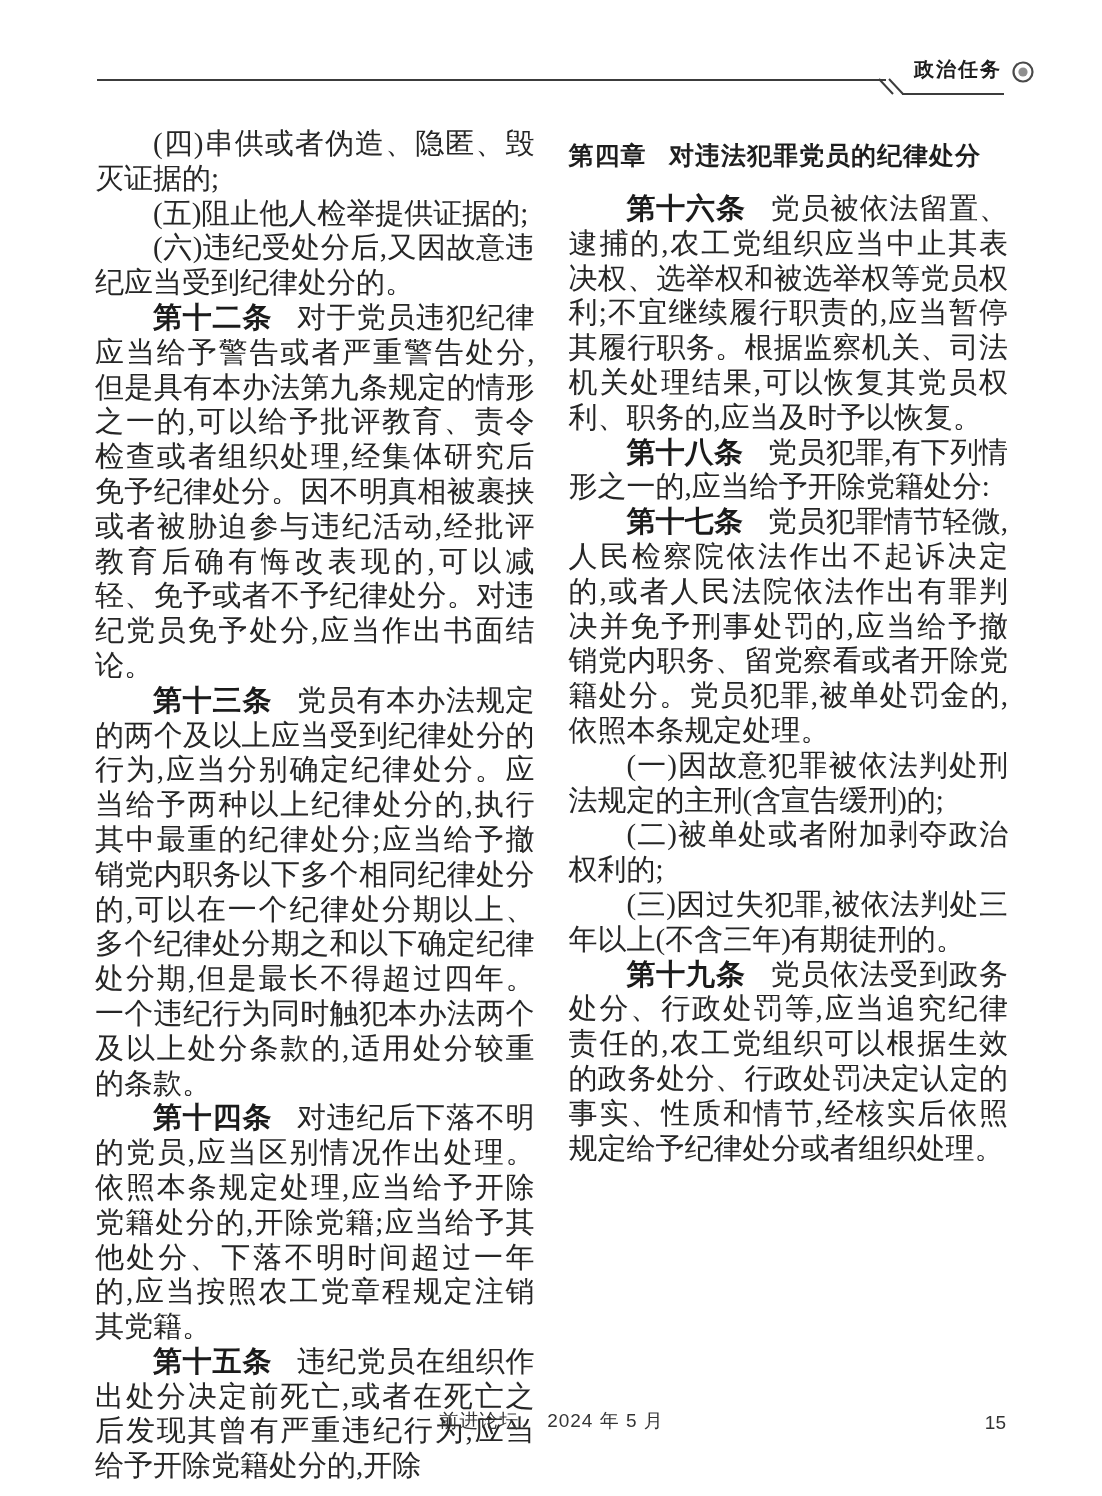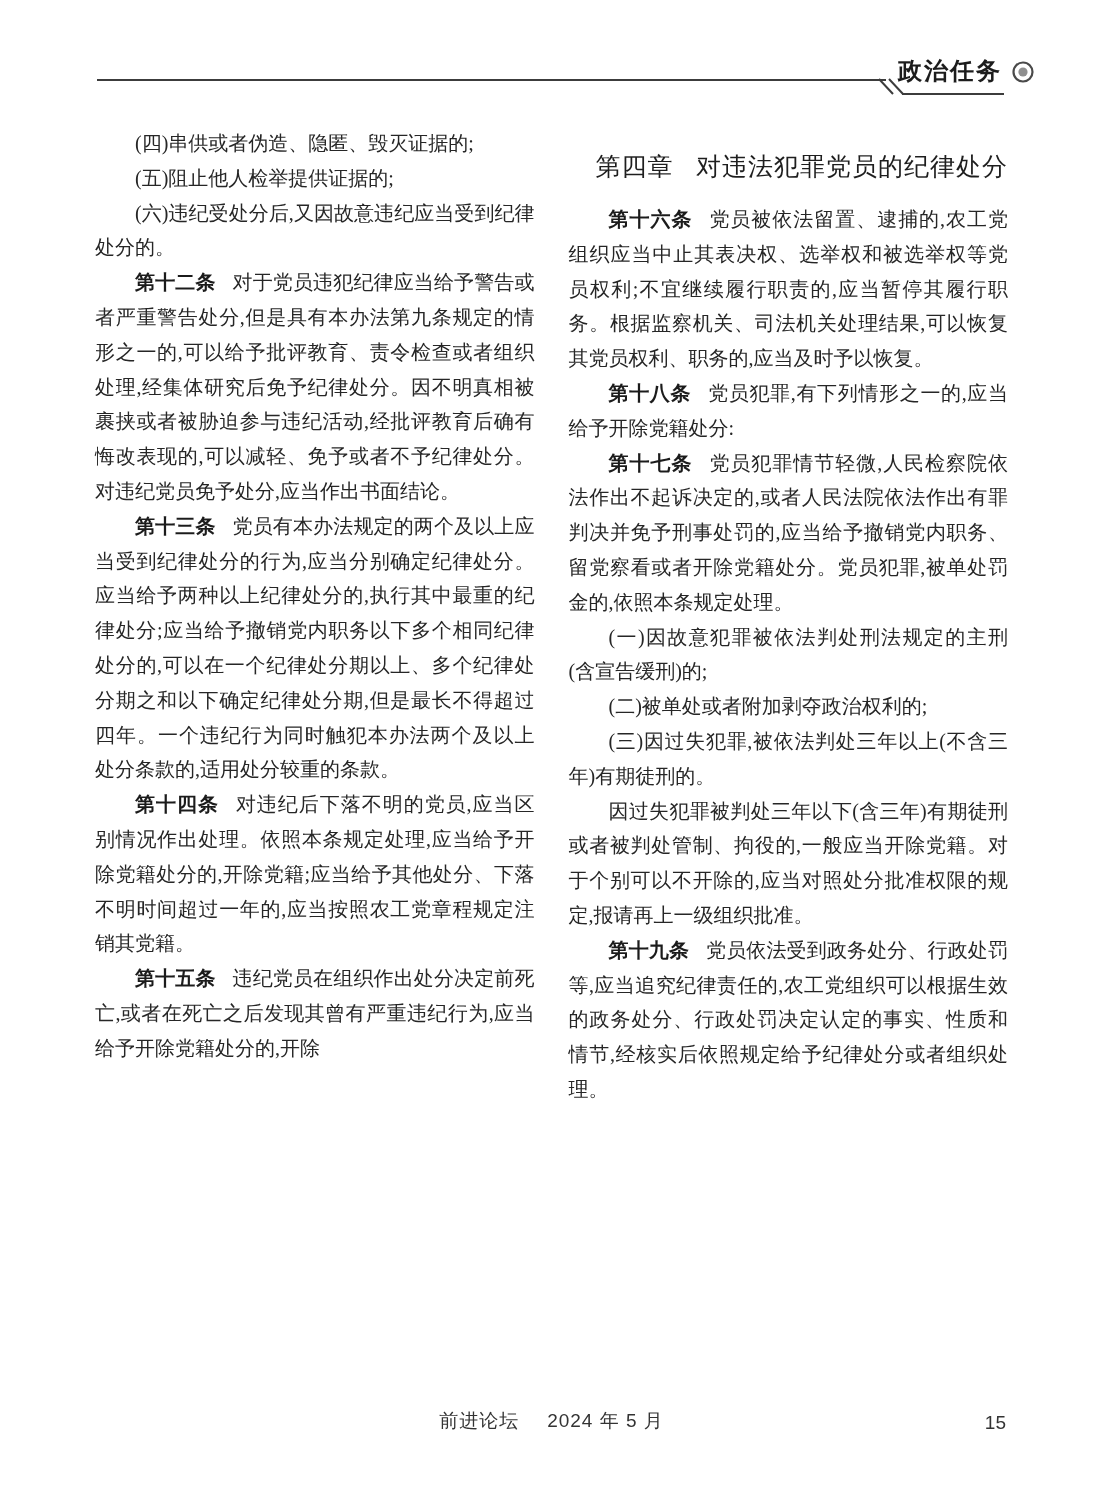--- a/index.html
+++ b/index.html
@@ -11,48 +11,48 @@
     background:#ffffff;
     font-family:"Liberation Serif","DejaVu Serif",serif;
     overflow:hidden;
   }
 
   
   .page-header { position:absolute; left:0; top:0; width:1102px; height:110px; }
   .header-rule-svg { position:absolute; left:0; top:0; }
   .section-label {
     position:absolute; top:54px; right:100px;
-    font-family:Liberation Serif, serif;
-    font-size:24px; font-weight:bold; color:#1c1c1c;
+    font-family:Liberation Mono, monospace;
+    font-size:20px; font-weight:bold; color:#1c1c1c;
     letter-spacing:2px; line-height:34px; white-space:nowrap;
   }
 
   
   .columns {
     position:absolute; left:95px; top:126px; width:913px;
     display:flex; gap:34px;
   }
   .col { flex:1; min-width:0; }
   .para {
     margin:0;
-    font-size:20px; line-height:34.8px;
+    font-size:29px; line-height:34.8px;
     color:#262626;
     text-align:justify; text-justify:inter-ideograph;
     text-indent:2em;
   }
   .para.no-indent { text-indent:0; }
   .term { font-weight:bold; color:#1b1b1b; margin-right:0.85em; }
   .term:empty { display:none; }
 
   .chapter {
-    margin:23px 0 19px 0;
+    margin:12px 0 19px 0;
     font-family:"Liberation Sans","DejaVu Sans",sans-serif;
-    font-size:25px; font-weight:normal; color:#1e1e1e;
+    font-size:25px; font-weight:bold; color:#1e1e1e;
     line-height:34px; letter-spacing:1px;
-    text-align:right; white-space:nowrap;
+    text-align:left; white-space:nowrap;
   }
   .chapter .ch-num { margin-right:0.9em; }
 
   
   .page-footer {
     position:absolute; left:95px; top:1408px; width:913px; height:32px;
     font-family:"Liberation Sans","DejaVu Sans",sans-serif;
     font-size:19px; color:#333333;
   }
   .footer-center {
@@ -97,21 +97,20 @@
     <section class="col">
 
       <h2 class="chapter"><span class="ch-num">第四章</span><span class="ch-title">对违法犯罪党员的纪律处分</span></h2>
 
       <p class="para"><span class="term">第十六条</span><span>党员被依法留置、逮捕的,农工党组织应当中止其表决权、选举权和被选举权等党员权利;不宜继续履行职责的,应当暂停其履行职务。根据监察机关、司法机关处理结果,可以恢复其党员权利、职务的,应当及时予以恢复。</span></p>
       <p class="para"><span class="term">第十八条</span><span>党员犯罪,有下列情形之一的,应当给予开除党籍处分:</span></p>
       <p class="para"><span class="term">第十七条</span><span>党员犯罪情节轻微,人民检察院依法作出不起诉决定的,或者人民法院依法作出有罪判决并免予刑事处罚的,应当给予撤销党内职务、留党察看或者开除党籍处分。党员犯罪,被单处罚金的,依照本条规定处理。</span></p>
       <p class="para"><span>(一)因故意犯罪被依法判处刑法规定的主刑(含宣告缓刑)的;</span></p>
       <p class="para"><span>(二)被单处或者附加剥夺政治权利的;</span></p>
       <p class="para"><span>(三)因过失犯罪,被依法判处三年以上(不含三年)有期徒刑的。</span></p>
-      <p class="para"><span>因过失犯罪被判处三年以下(含三年)有期徒刑或者被判处管制、拘役的,一般应当开除党籍。对于个别可以不开除的,应当对照处分批准权限的规定,报请再上一级组织批准。</span></p>
       <p class="para"><span class="term">第十九条</span><span>党员依法受到政务处分、行政处罚等,应当追究纪律责任的,农工党组织可以根据生效的政务处分、行政处罚决定认定的事实、性质和情节,经核实后依照规定给予纪律处分或者组织处理。</span></p>
     </section>
   </div>
 
   <div class="page-footer">
     <div class="footer-center">
       <span class="journal-name">前进论坛</span><span class="issue-date">2024 年 5 月</span>
     </div>
     <div class="page-number">15</div>
   </div>

